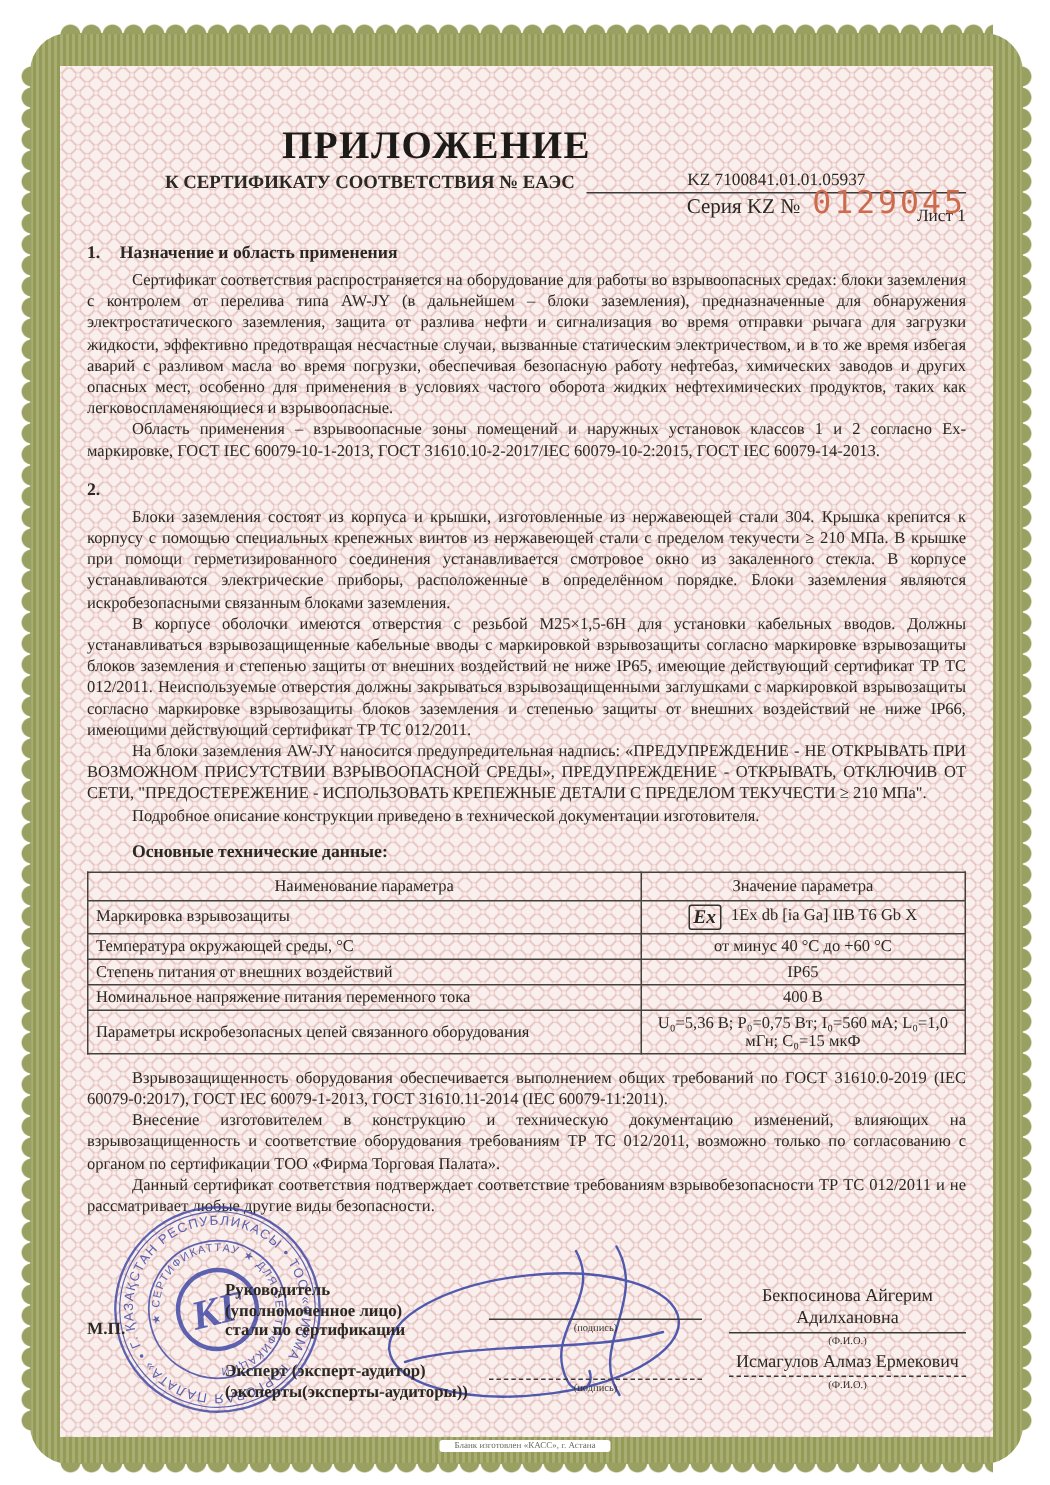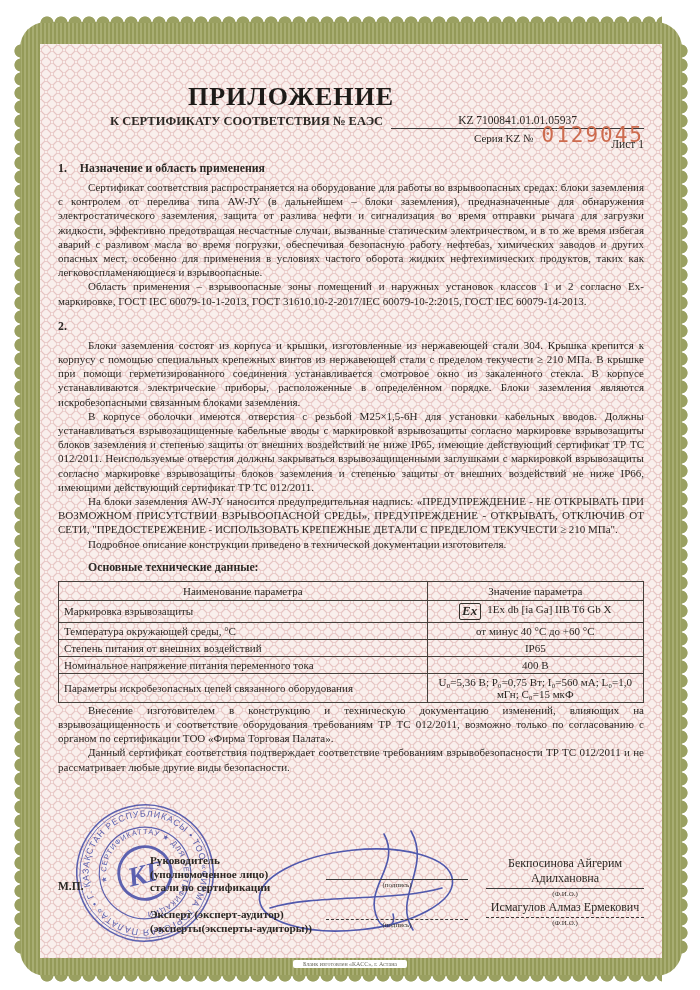--- a/index.html
+++ b/index.html
@@ -41,21 +41,21 @@
     background:repeating-linear-gradient(180deg,#ffffff 0 2px,#eceadb 2px 3px);
     font-family:"Liberation Sans","DejaVu Sans",sans-serif; font-weight:bold;
     font-size:20px; letter-spacing:.5px; color:#84894b; white-space:nowrap;
     transform:scale(.96,1.05); text-shadow:0 0 1px #84894b; }
 
   
   .title-row { position:relative; height:30px; margin-top:12px; }
   .doc-title { position:absolute; left:0; right:120px; text-align:center;
     font-size:26px; font-weight:bold; letter-spacing:1px; color:#1d1b18; }
   .series { position:absolute; right:0; top:4px; display:flex; align-items:baseline; gap:8px; }
-  .series-label { font-size:11px; color:#2b2824; }
+  .series-label { font-size:14px; color:#2b2824; }
   .serial { font-family:"DejaVu Sans Mono",monospace; font-size:21px; letter-spacing:2px; color:#cd6b4e;margin-top:37px; }
   .subtitle-row { display:flex; align-items:flex-start; margin-top:2px; padding-left:52px; }
   .subtitle { font-weight:bold; font-size:12.5px; white-space:nowrap; }
   .cert-line { flex:1; margin-left:8px; border-bottom:1.2px solid #3a3a3a; text-align:center;
     font-size:11.5px; padding-bottom:2px; }
   .sheet { text-align:right; font-size:11.5px; margin-top:9px; }
 
   
   .sec-heading { display:flex; gap:13px; font-weight:bold; font-size:11.8px; margin-top:11px; }
   p.body { font-size:11px; line-height:14.2px; text-align:justify; text-indent:30px; }
@@ -168,20 +168,21 @@
           <td class="pname">Номинальное напряжение питания переменного тока</td>
           <td class="pval">400 В</td>
         </tr>
         <tr>
           <td class="pname">Параметры искробезопасных цепей связанного оборудования</td>
           <td class="pval">U₀=5,36 В; P₀=0,75 Вт; I₀=560 мА; L₀=1,0 мГн; C₀=15 мкФ</td>
         </tr>
       </tbody>
         </table>
 
+      <p class="body closing">Взрывозащищенность оборудования обеспечивается выполнением общих требований по ГОСТ 31610.0-2019 (IEC 60079-0:2017), ГОСТ IEC 60079-1-2013, ГОСТ 31610.11-2014 (IEC 60079-11:2011).</p>
       <p class="body">Внесение изготовителем в конструкцию и техническую документацию изменений, влияющих на взрывозащищенность и соответствие оборудования требованиям ТР ТС 012/2011, возможно только по согласованию с органом по сертификации ТОО «Фирма Торговая Палата».</p>
       <p class="body">Данный сертификат соответствия подтверждает соответствие требованиям взрывобезопасности ТР ТС 012/2011 и не рассматривает любые другие виды безопасности.</p>
 
       <div class="sign-block">
 
         <svg class="stamp" viewBox="0 0 150 150">
           <defs>
             <path id="arcOuter" d="M75,75 m-58,0 a58,58 0 1,1 116,0 a58,58 0 1,1 -116,0"></path>
             <path id="arcInner" d="M75,75 m-40,0 a40,40 0 1,1 80,0 a40,40 0 1,1 -80,0"></path>
           </defs>

